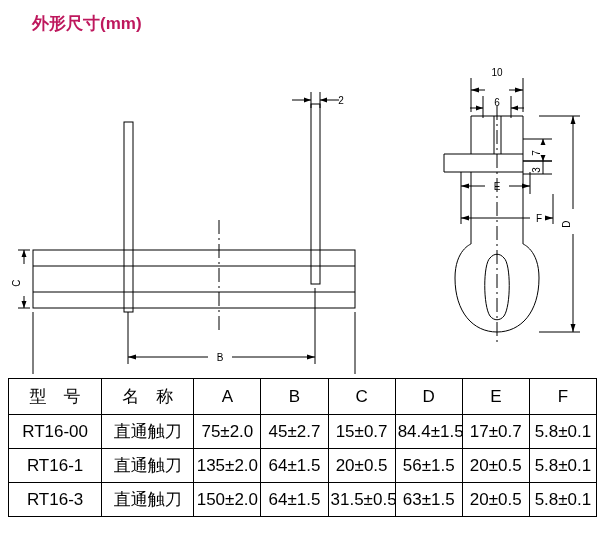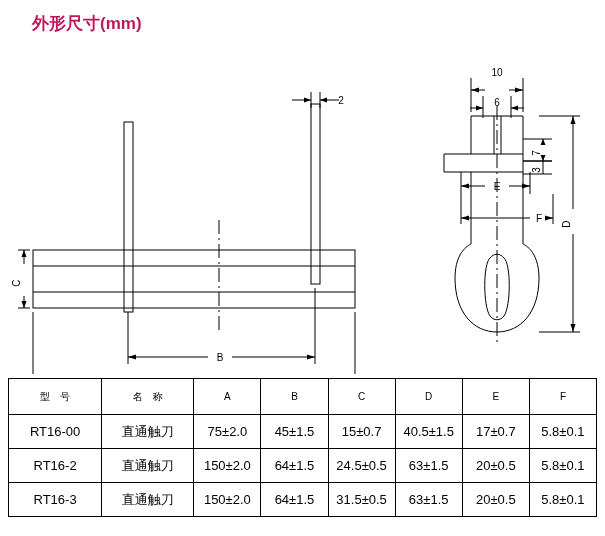--- a/index.html
+++ b/index.html
@@ -37,27 +37,27 @@
   table.spec {
     border-collapse: collapse;
     width: 589px;
     table-layout: fixed;
   }
   table.spec td {
     border: 1px solid #000000;
     height: 34px;
     text-align: center;
     vertical-align: middle;
-    font-size: 13px;
+    font-size: 17px;
     color: #000000;
     padding: 0 2px;
     white-space: nowrap;
   }
   table.spec tr.head td {
-    font-size: 10px;
+    font-size: 17px;
     height: 36px;
   }
   col.c-model { width: 93px; }
   col.c-name  { width: 92px; }
   col.c-dim   { width: 67px; }
   svg text {
     font-family: "Liberation Sans", sans-serif;
     font-size: 10px;
     fill: #000000;
   }
@@ -211,33 +211,33 @@
         <td>B</td>
         <td>C</td>
         <td>D</td>
         <td>E</td>
         <td>F</td>
       </tr>
       <tr>
         <td>RT16-00</td>
         <td>直通触刀</td>
         <td>75±2.0</td>
-        <td>45±1.5</td>
+        <td>45±2.7</td>
         <td>15±0.7</td>
-        <td>40.5±1.5</td>
+        <td>84.4±1.5</td>
         <td>17±0.7</td>
         <td>5.8±0.1</td>
       </tr>
       <tr>
-        <td>RT16-2</td>
+        <td>RT16-1</td>
         <td>直通触刀</td>
-        <td>150±2.0</td>
+        <td>135±2.0</td>
         <td>64±1.5</td>
-        <td>24.5±0.5</td>
-        <td>63±1.5</td>
+        <td>20±0.5</td>
+        <td>56±1.5</td>
         <td>20±0.5</td>
         <td>5.8±0.1</td>
       </tr>
       <tr>
         <td>RT16-3</td>
         <td>直通触刀</td>
         <td>150±2.0</td>
         <td>64±1.5</td>
         <td>31.5±0.5</td>
         <td>63±1.5</td>

